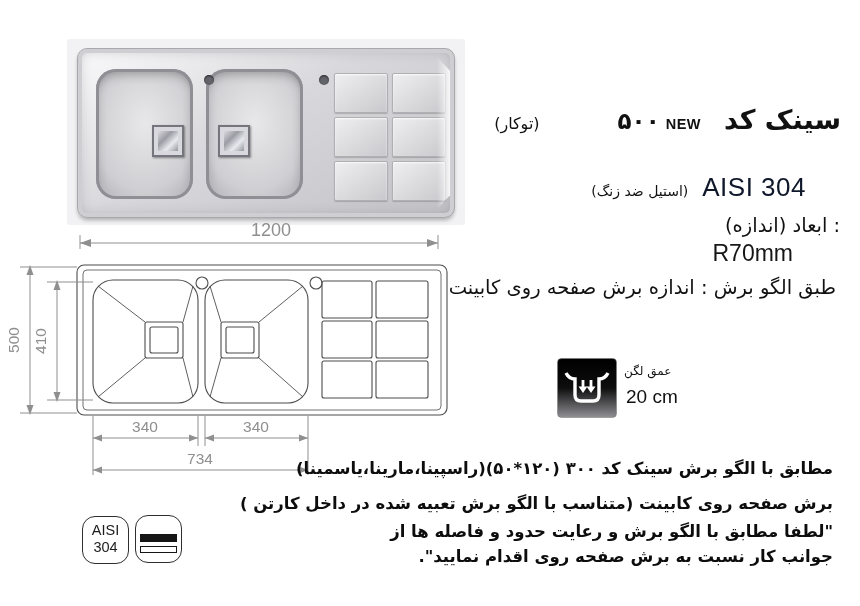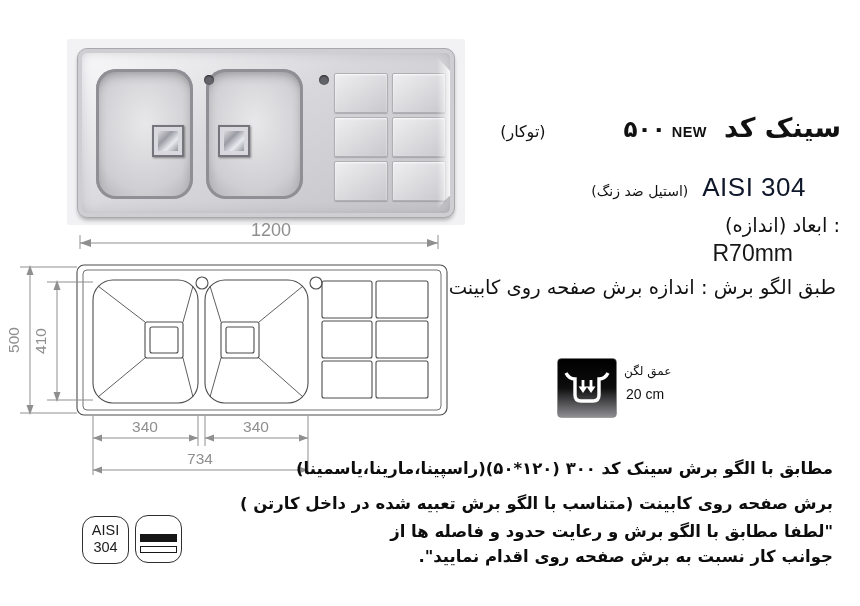--- a/index.html
+++ b/index.html
@@ -30,39 +30,39 @@
   .faucet-dot{position:absolute;top:26px;width:10px;height:10px;border-radius:50%;
               background:#63636a;box-shadow:inset 0 1px 2px rgba(0,0,0,.6);}
   .dot-1{left:126px;} .dot-2{left:241px;}
   .boards{position:absolute;left:256px;top:24px;width:112px;height:128px;
           display:grid;grid-template-columns:1fr 1fr;grid-template-rows:1fr 1fr 1fr;gap:4px;}
   .board-cell{background:linear-gradient(145deg,#efeff1,#c9c9cd);
               border:1px solid #b0b0b4;border-radius:2px;
               box-shadow:inset 0 1px 2px rgba(255,255,255,.8), 0 1px 1px rgba(0,0,0,.18);}
 
   
-  .title-row{position:absolute;top:112px;right:19px;display:flex;align-items:baseline;direction:ltr;white-space:nowrap;}
+  .title-row{position:absolute;top:104px;right:19px;display:flex;align-items:baseline;direction:ltr;white-space:nowrap;}
   .mount-type{font-size:16px;margin-right:78px;}
   .code-num{font-size:23px;font-weight:bold;margin-right:6px;}
-  .new-label{font-size:14.5px;font-weight:bold;letter-spacing:.5px;margin-right:17px;}
+  .new-label{font-size:14.5px;font-weight:bold;letter-spacing:.5px;margin-right:23px;}
   .product-name{font-size:27px;font-weight:bold;}
   .material-row{position:absolute;top:172px;right:54px;display:flex;align-items:baseline;white-space:nowrap;}
   .material-note{font-size:14px;margin-right:14px;}
   .material-name{font-size:26px;letter-spacing:.5px;color:#0f172a;}
   .dims-row{position:absolute;top:214px;right:15px;display:flex;align-items:flex-start;white-space:nowrap;}
   .dims-label{font-size:19.5px;}
   .dims-colon{font-size:19.5px;margin:0 5px 0 6px;}
   .dims-value{font-size:25px;color:#161616;}
   .radius-value{position:absolute;top:240px;right:67px;font-size:23px;color:#161616;}
   .cut-note{position:absolute;top:276px;right:24px;font-size:19.5px;white-space:nowrap;}
 
   
   .depth-icon{position:absolute;left:557px;top:358px;}
   .depth-label{position:absolute;left:624px;top:364px;font-size:12px;white-space:nowrap;}
-  .depth-value{position:absolute;left:626px;top:386px;font-size:14px;}
+  .depth-value{position:absolute;left:626px;top:386px;font-size:19px;}
 
   
   .note-line{position:absolute;right:27px;font-size:16.5px;font-weight:bold;white-space:nowrap;color:#0d0d0d;}
   .note-1{top:459px;} .note-2{top:494px;} .note-3{top:522px;} .note-4{top:547px;}
 
   
   .badge{position:absolute;width:47px;height:48px;border:1.6px solid #2f2f2f;border-radius:13px;background:#fff;box-sizing:border-box;}
   .badge-aisi{left:82px;top:516px;text-align:center;padding-top:5px;
               font-size:14.5px;line-height:17px;color:#1c1c1c;}
   .badge-steel{left:135px;top:515px;}

